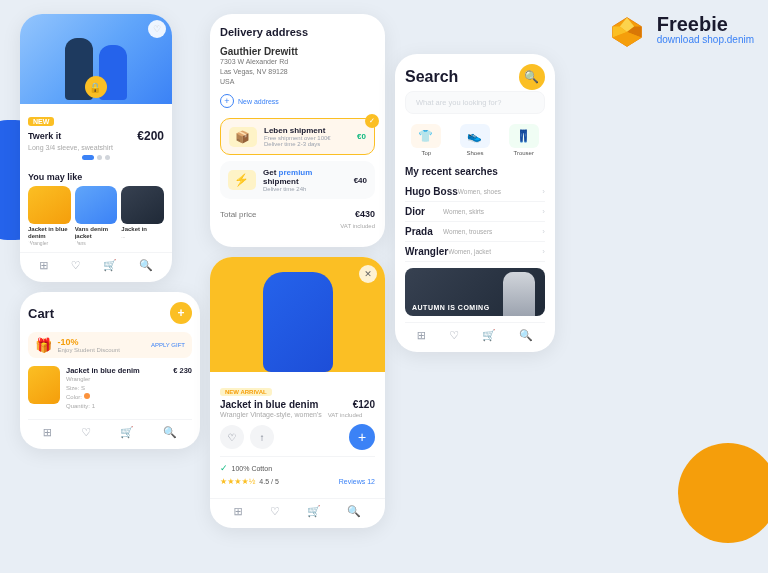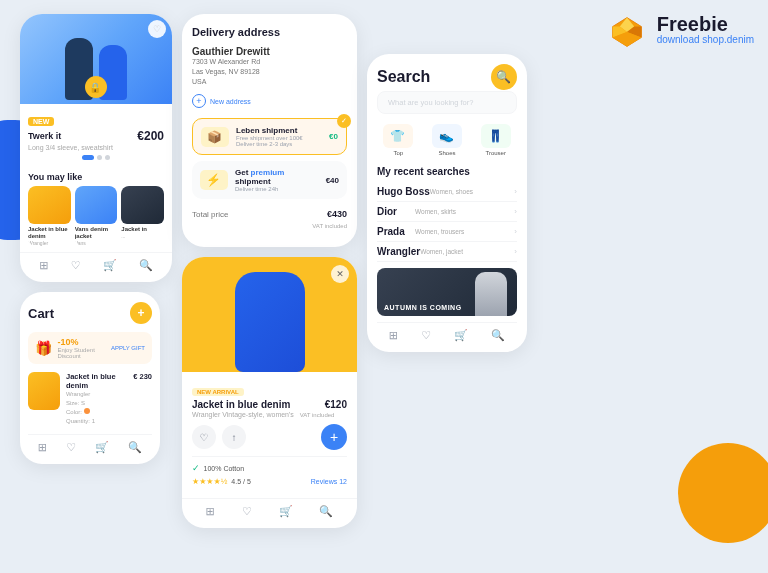--- a/index.html
+++ b/index.html
@@ -467,21 +467,21 @@
       display: flex;
       justify-content: space-around;
       align-items: center;
       padding: 6px 10px 0;
       border-top: 1px solid #f3f4f6;
       margin-top: 4px;
     }
 
     
     .card4 {
-      width: 140px;
+      width: 180px;
       padding: 10px 8px;
     }
     .cart-header {
       display: flex;
       justify-content: space-between;
       align-items: center;
       margin-bottom: 8px;
     }
     .cart-title {
       font-size: 13px;

